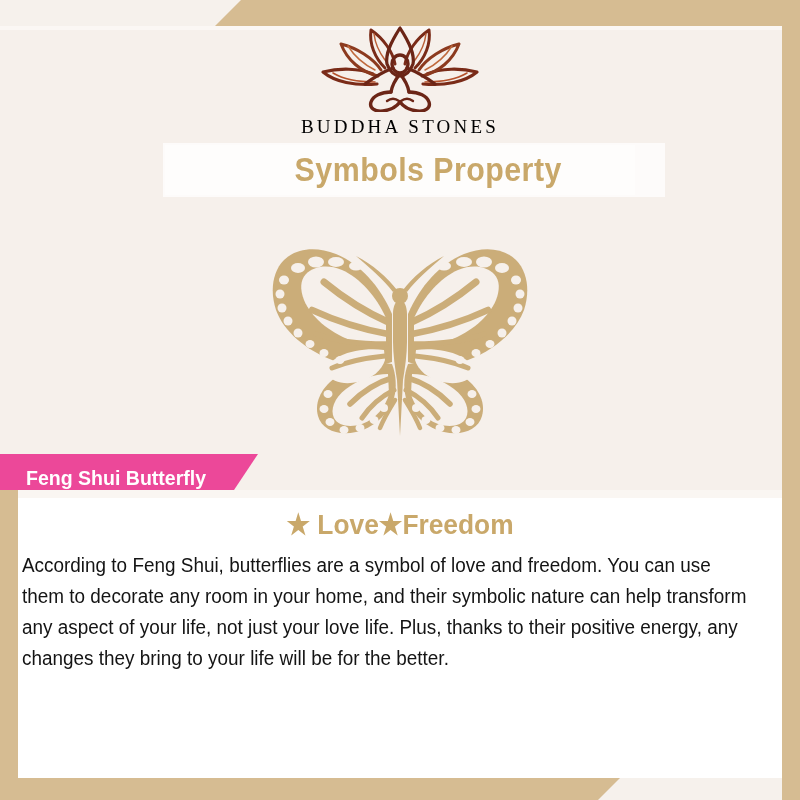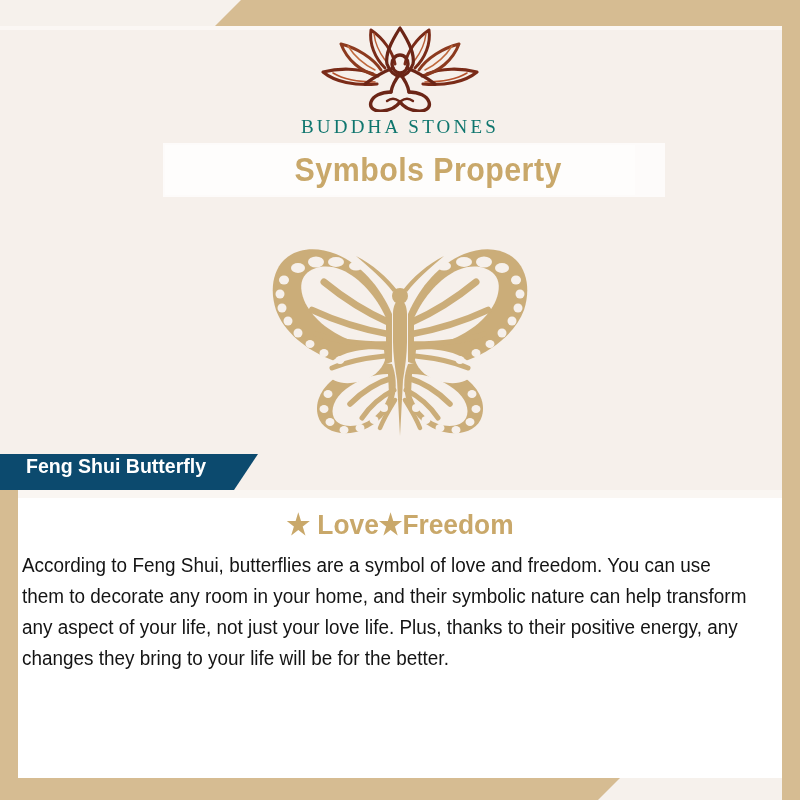--- a/index.html
+++ b/index.html
@@ -50,21 +50,21 @@
   .logo-wrap{
     position:absolute;left:0;top:24px;width:800px;
     display:flex;flex-direction:column;align-items:center;
   }
   .logo-mark{width:170px;height:88px;display:block;}
   .logo-text{
     margin-top:4px;
     font-family:"Liberation Serif", serif;
     font-size:19px;
     letter-spacing:3.2px;
-    color:#0f766e;
+    color:#000000;
     font-weight:400;
   }
 
   
   .title-band{
     position:absolute;left:163px;top:143px;width:474px;height:54px;
     background:#fdfbfa;
     display:flex;align-items:center;justify-content:center;padding-left:28px;
   }
   .title-band-inner{
@@ -85,23 +85,23 @@
   
   .butterfly-wrap{
     position:absolute;left:0;top:222px;width:800px;
     display:flex;justify-content:center;
   }
   .butterfly{width:360px;height:230px;display:block;}
 
   
   .tag{
     position:absolute;left:0;top:454px;width:258px;height:36px;
-    background:#0c4a6e;
+    background:#ec4899;
     clip-path:polygon(0 0, 100% 0, calc(100% - 24px) 100%, 0 100%);
-    display:flex;align-items:flex-start;
+    display:flex;align-items:flex-end;
   }
   .tag-label{
     margin-left:26px;
     color:#ffffff;
     font-weight:bold;
     font-size:21px;
     font-family:"Liberation Sans", sans-serif;
     transform:scaleX(0.93);
     transform-origin:left center;
     white-space:nowrap;

